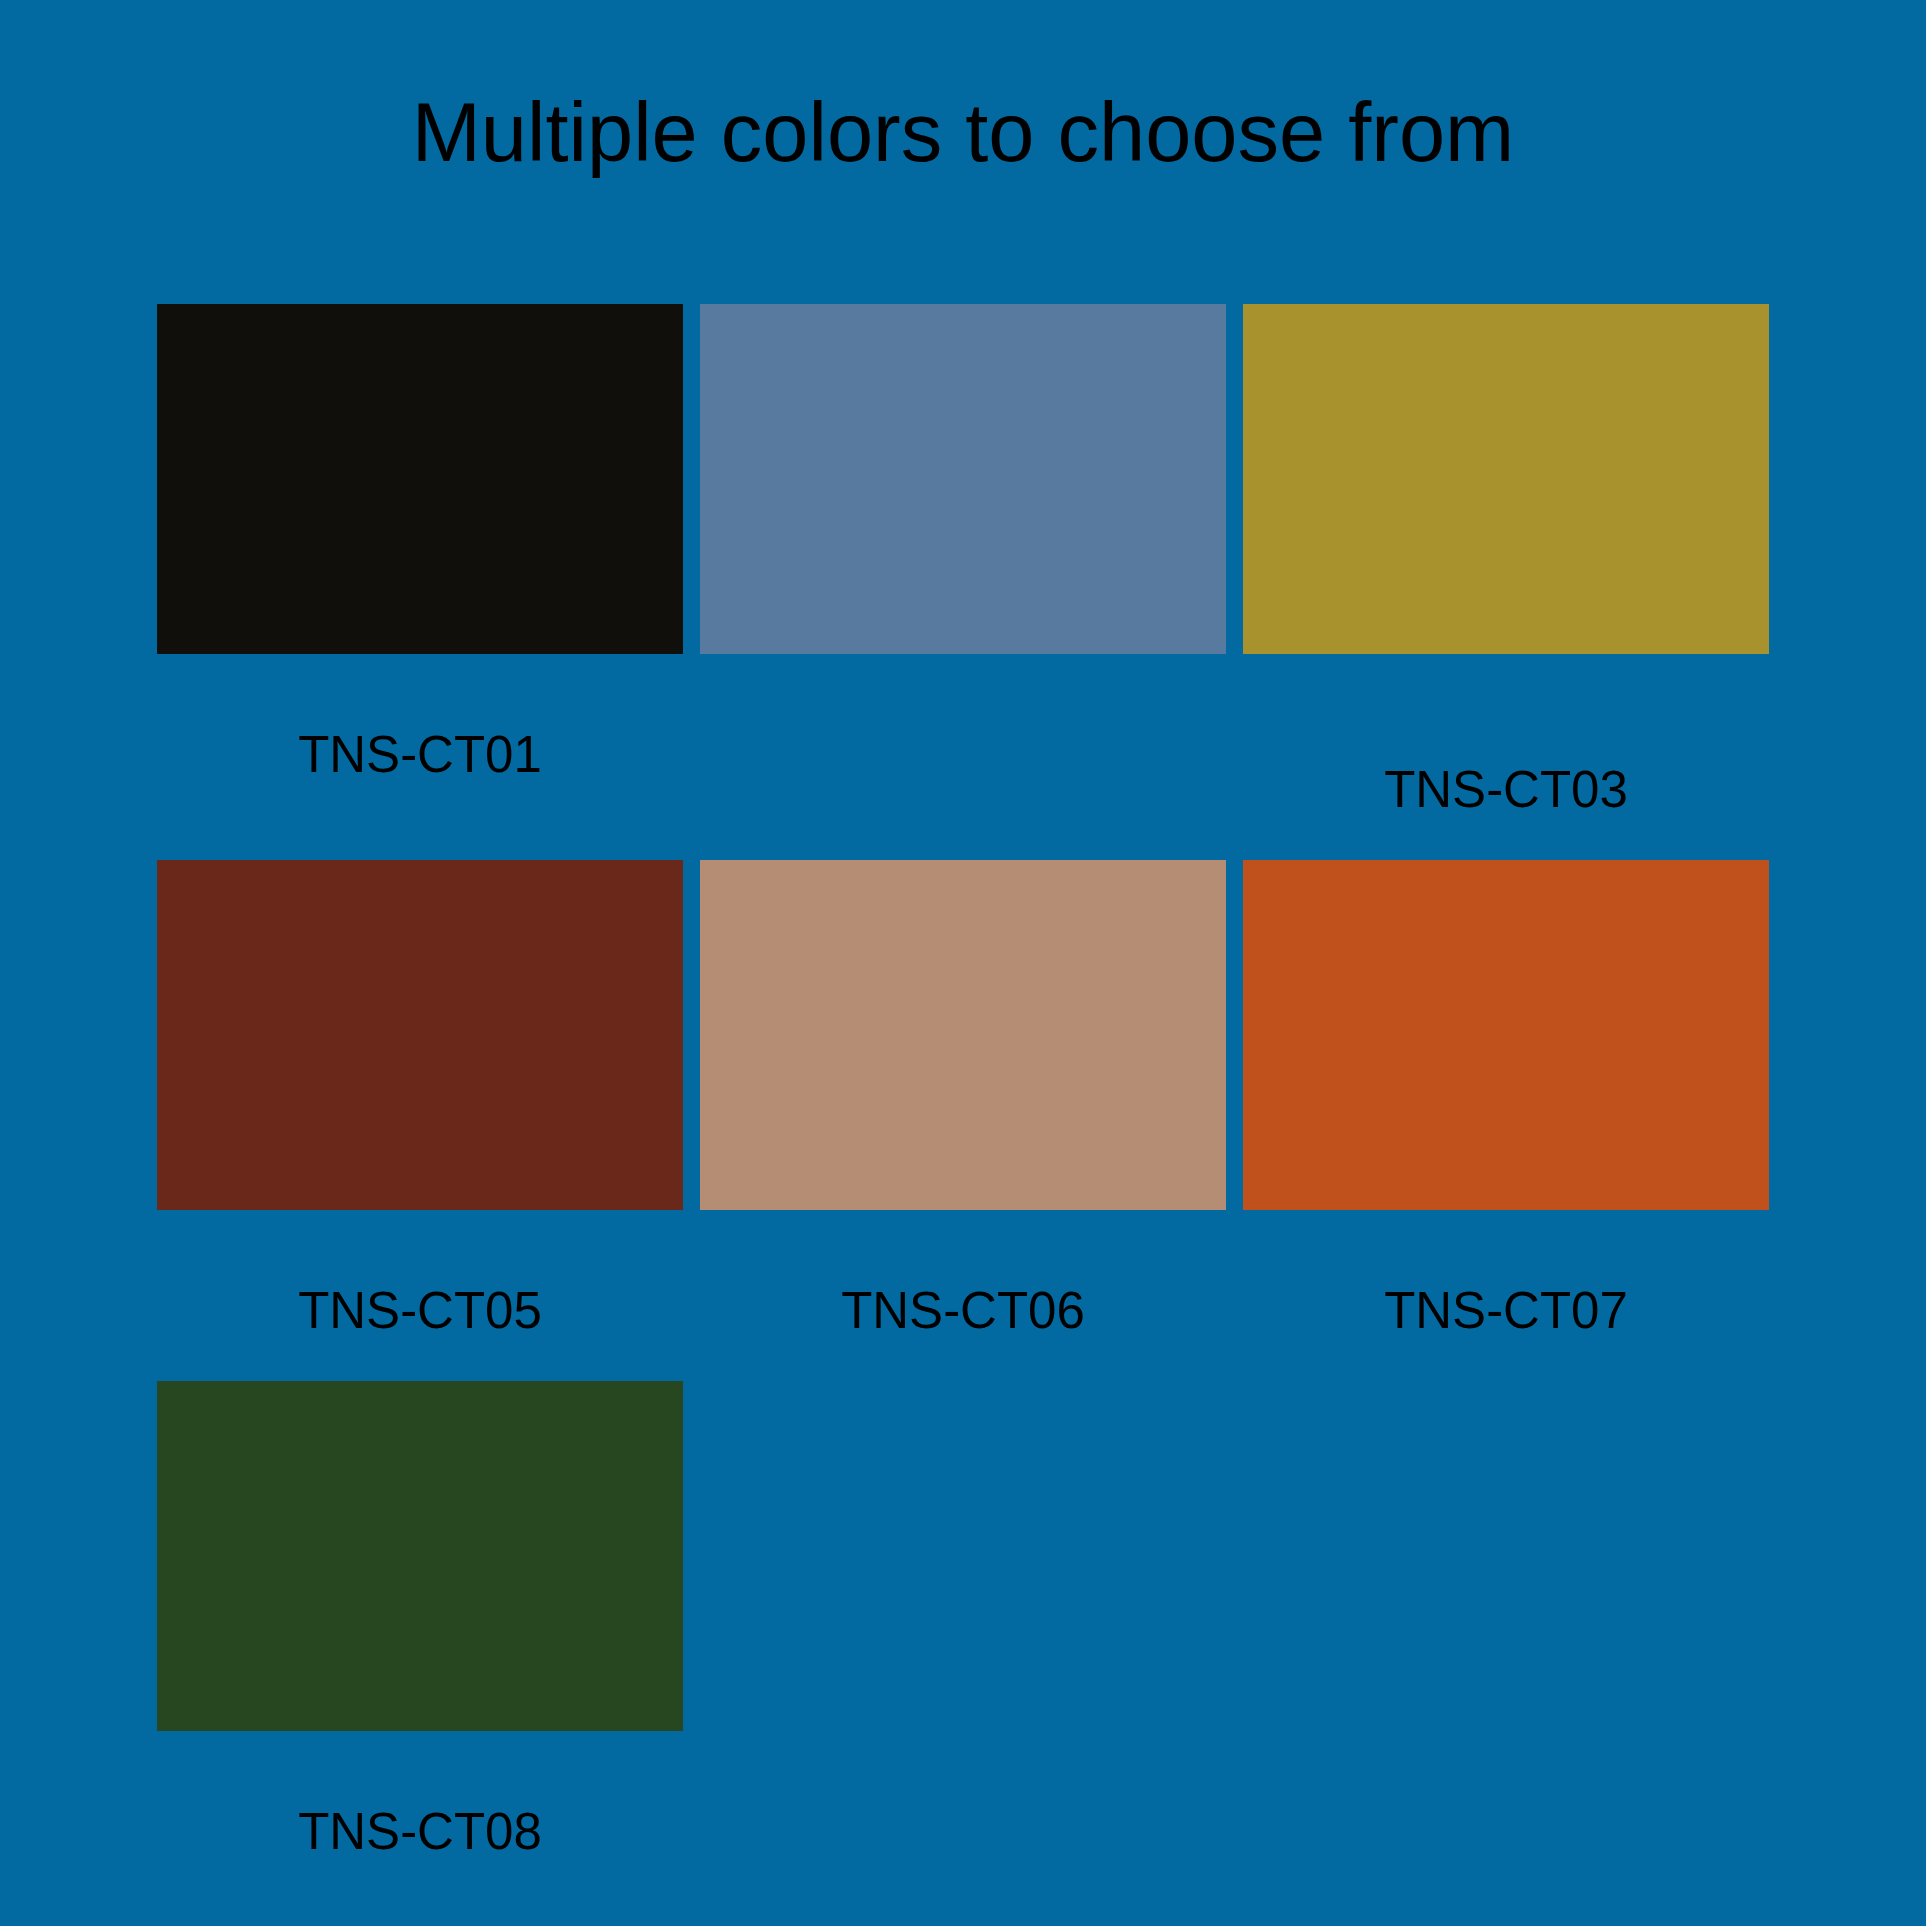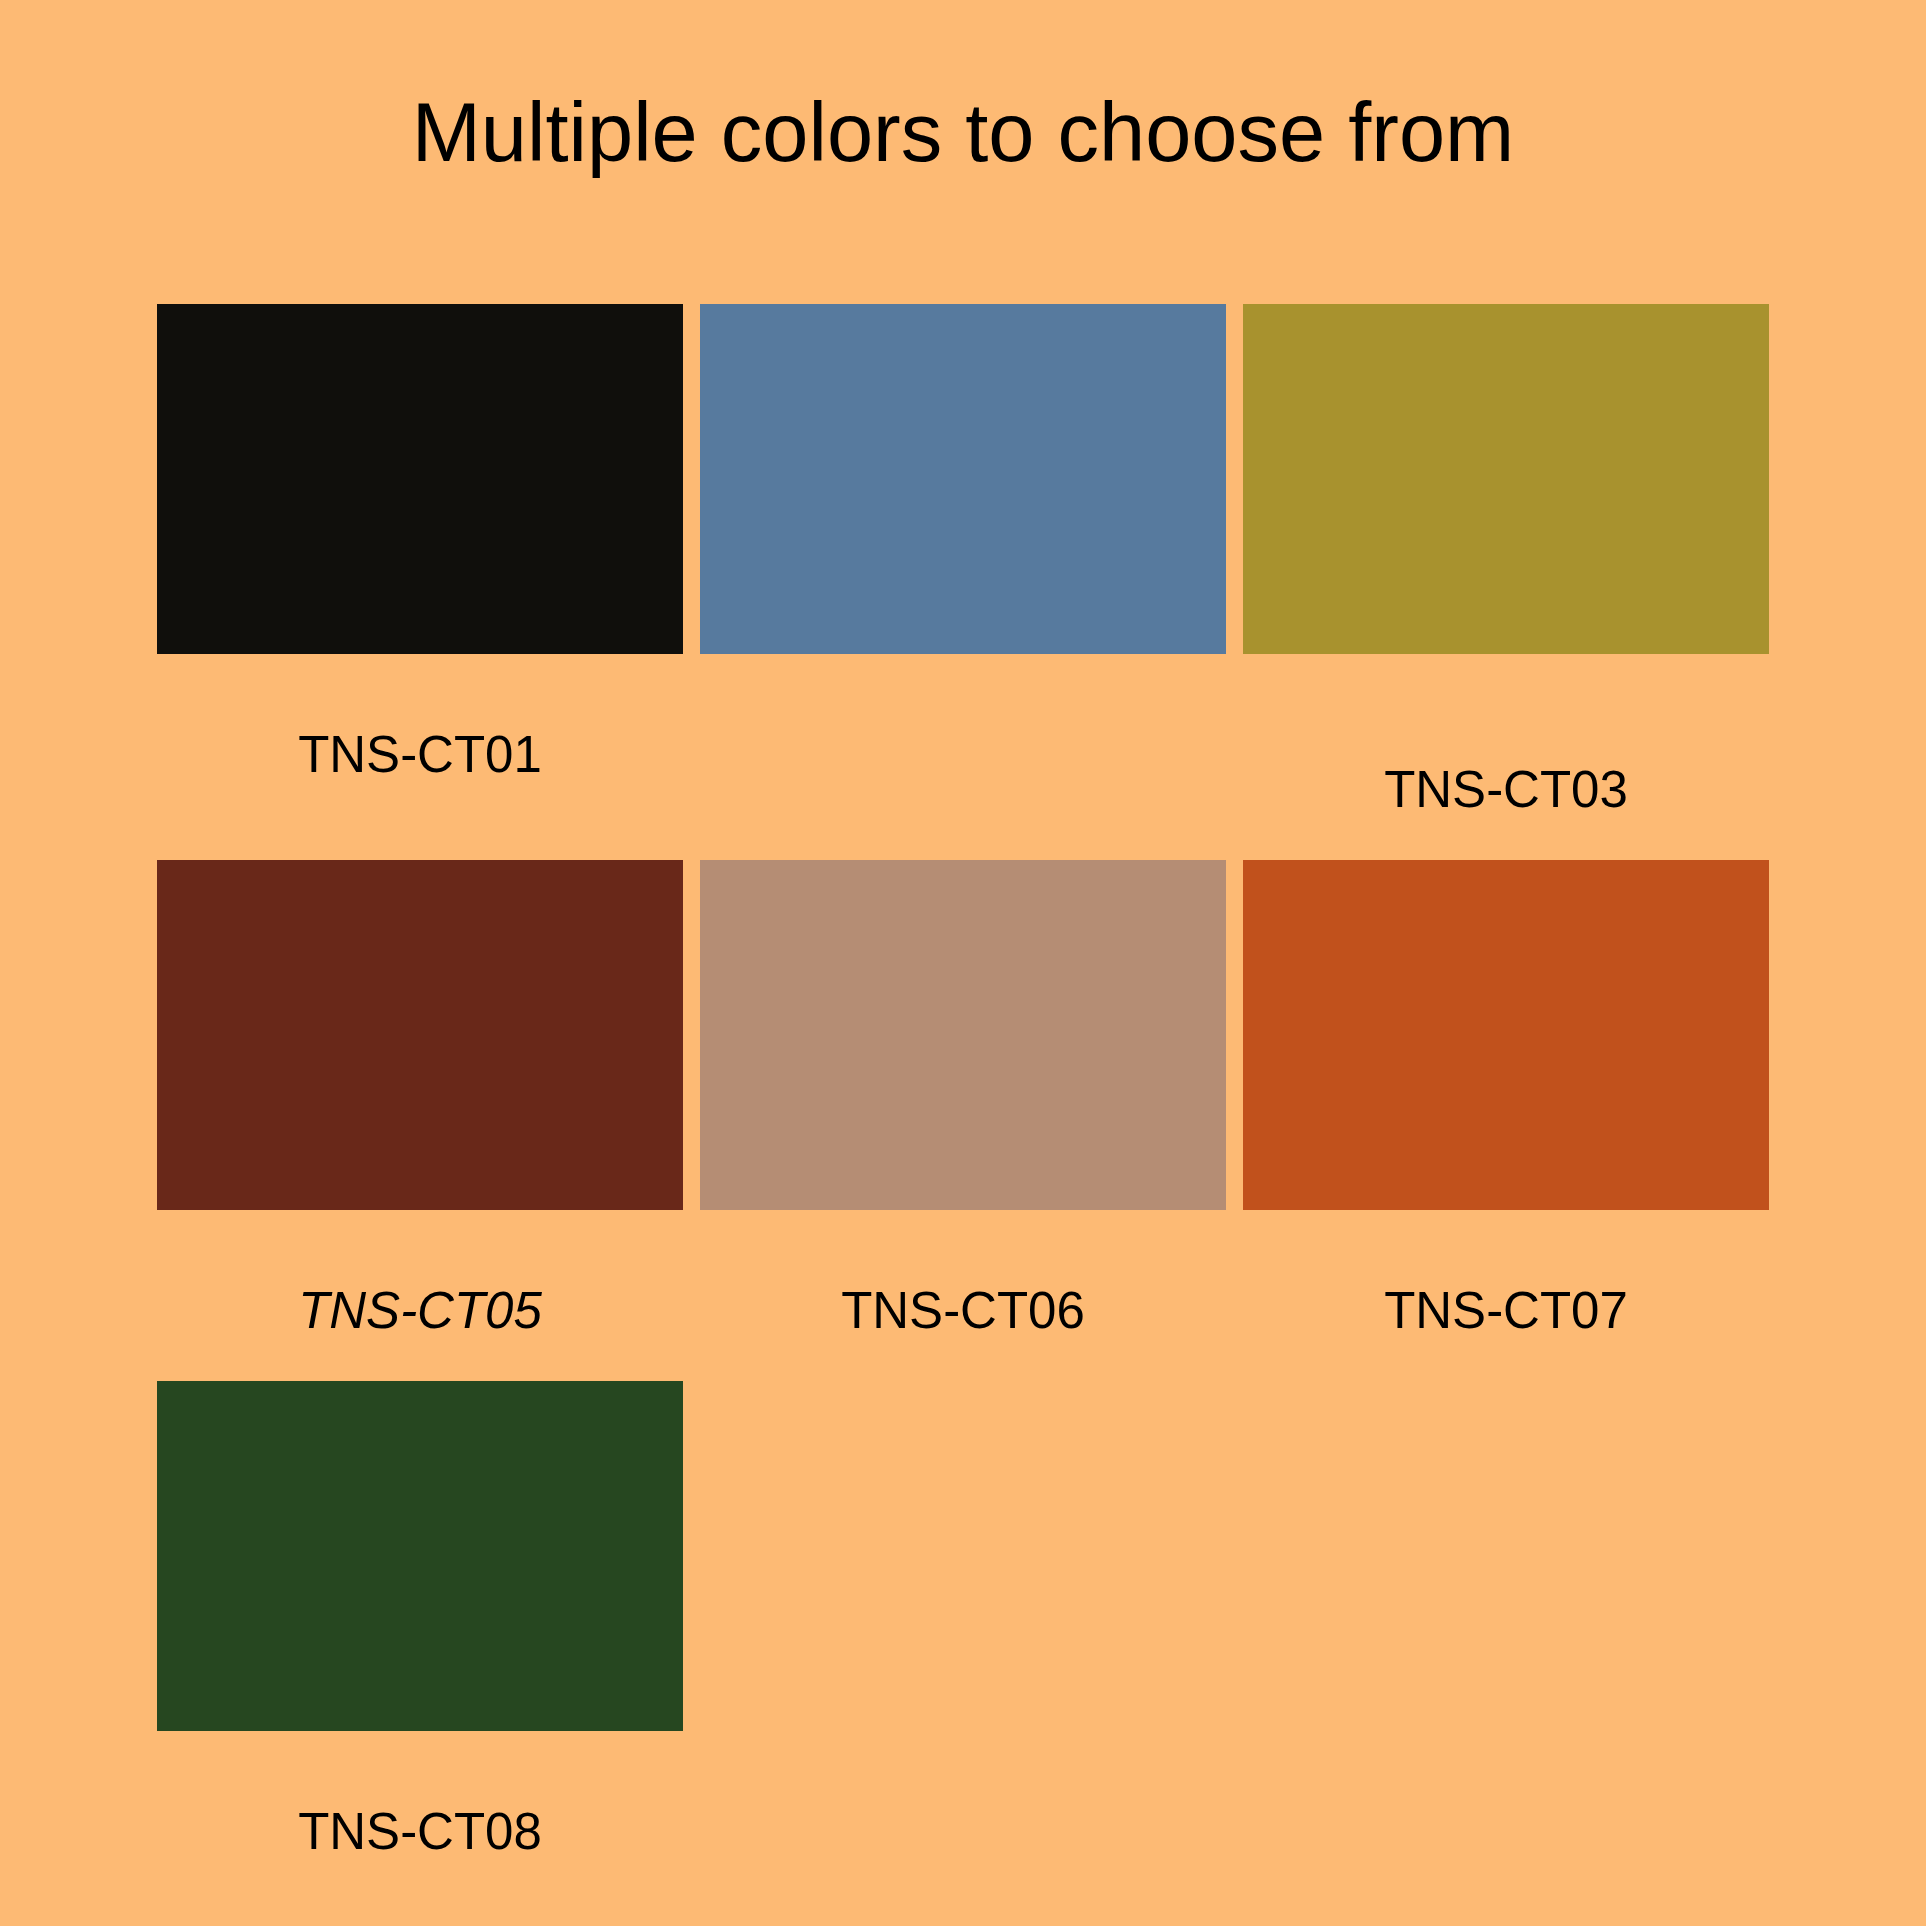--- a/index.html
+++ b/index.html
@@ -71,21 +71,21 @@
     text-align: center;
     font-size: 51px;
     font-weight: 400;
     color: #000000;
     white-space: nowrap;
   }
 </style>
 </head>
 <body>
 
-<div id="palette-figure" style="background-color: #fdba74;">
+<div id="palette-figure" style="background-color: #0369a1;">
 
   <div id="figure-title" style="color: rgb(0, 0, 0);">Multiple colors to choose from</div>
 
   <div id="swatch-grid">
 
     <div class="swatch-cell">
       <div class="swatch-chip" style="background-color: rgb(16, 15, 12);"></div>
       <div class="swatch-label" style="color: rgb(0, 0, 0);">TNS-CT01</div>
     </div>
 
@@ -93,21 +93,21 @@
       <div class="swatch-chip" style="background-color: rgb(87, 122, 158);"></div>
     </div>
 
     <div class="swatch-cell">
       <div class="swatch-chip" style="background-color: rgb(168, 146, 46);"></div>
       <div class="swatch-label" style="color: rgb(0, 0, 0); margin-top: 35px;">TNS-CT03</div>
     </div>
 
     <div class="swatch-cell">
       <div class="swatch-chip" style="background-color: rgb(105, 40, 25);"></div>
-      <div class="swatch-label" style="color: rgb(0, 0, 0); font-style: italic;">TNS-CT05</div>
+      <div class="swatch-label" style="color: rgb(0, 0, 0);">TNS-CT05</div>
     </div>
 
     <div class="swatch-cell">
       <div class="swatch-chip" style="background-color: rgb(181, 141, 116);"></div>
       <div class="swatch-label" style="color: rgb(0, 0, 0);">TNS-CT06</div>
     </div>
 
 
     <div class="swatch-cell">
       <div class="swatch-chip" style="background-color: rgb(193, 81, 28);"></div>

